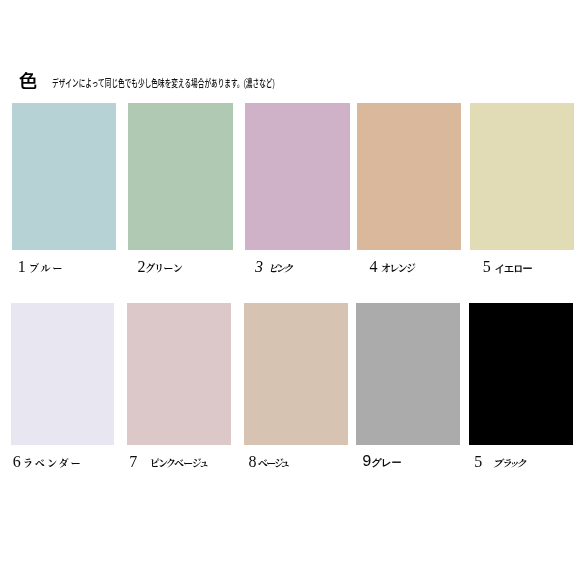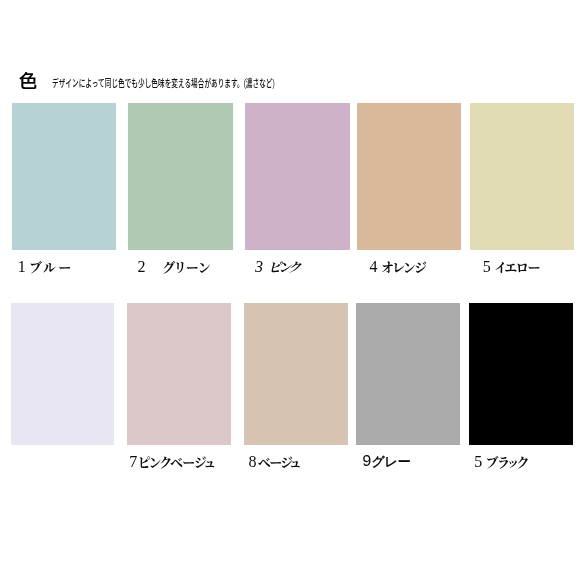--- a/index.html
+++ b/index.html
@@ -82,21 +82,21 @@
     line-height: 16px;
   }
   .swatch-label .num {
     display: inline-block;
     font-size: 16px;
     font-weight: 500;
     vertical-align: baseline;
   }
   .swatch-label .kana {
     display: inline-block;
-    font-size: 13px;
+    font-size: 10px;
     font-weight: 700;
     font-feature-settings: "palt";
     vertical-align: baseline;
   }
 </style>
 </head>
 <body>
 
 <div id="page">
 
@@ -106,47 +106,48 @@
   </div>
 
   <div id="grid">
       <div class="swatch-cell" style="left: 12px; top: 103.4px; width: 103.6px; height: 146.6px;">
         <div class="swatch-chip" style="background: rgb(183, 210, 213);"></div>
       </div>
       <div class="swatch-label" style="left: 17.8px; top: 259.2px;"><span class="num" style="letter-spacing: 0px;">1</span><span class="kana" style="margin-left: 3.7px; letter-spacing: 2px;">ブルー</span></div>
       <div class="swatch-cell" style="left: 128.3px; top: 103.4px; width: 104.4px; height: 146.6px;">
         <div class="swatch-chip" style="background: rgb(175, 201, 178);"></div>
       </div>
-      <div class="swatch-label" style="left: 137.6px; top: 259.2px;"><span class="num" style="letter-spacing: 0px;">2</span><span class="kana" style="margin-left: 17px; letter-spacing: 0.136667px;">グリーン</span></div>
+      <div class="swatch-label" style="left: 137.6px; top: 259.2px;"><span class="num" style="letter-spacing: 0px;">2</span><span class="kana" style="margin-left: 0; letter-spacing: 0.136667px;">グリーン</span></div>
       <div class="swatch-cell" style="left: 245.3px; top: 103.4px; width: 104.4px; height: 146.6px;">
         <div class="swatch-chip" style="background: rgb(208, 178, 200);"></div>
       </div>
       <div class="swatch-label" style="left: 255px; top: 259.2px; font-style: italic;"><span class="num" style="letter-spacing: 0px;">3</span><span class="kana" style="margin-left: 5.6px; letter-spacing: -1.6px;">ピンク</span></div>
       <div class="swatch-cell" style="left: 357.2px; top: 103.4px; width: 104px; height: 146.6px;">
         <div class="swatch-chip" style="background: rgb(217, 184, 155);"></div>
       </div>
       <div class="swatch-label" style="left: 369.6px; top: 259.2px; text-decoration: underline;"><span class="num" style="letter-spacing: 0px;">4</span><span class="kana" style="margin-left: 3.3px; letter-spacing: -0.466668px;">オレンジ</span></div>
       <div class="swatch-cell" style="left: 470.4px; top: 103.4px; width: 103.5px; height: 146.6px;">
         <div class="swatch-chip" style="background: rgb(226, 220, 182);"></div>
       </div>
-      <div class="swatch-label" style="left: 482.7px; top: 259.2px;"><span class="num" style="letter-spacing: 0px;">5</span><span class="kana" style="margin-left: 4.1px; letter-spacing: -0.996667px;">イエロー</span></div>
+      <div class="swatch-label" style="left: 482.7px; top: 259.2px;"><span class="num" style="letter-spacing: 0px;">5</span><span class="kana" style="margin-left: 4.1px; letter-spacing: -0.996667px; font-family: Liberation Mono, monospace;">イエロー</span></div>
       <div class="swatch-cell" style="left: 11px; top: 303.1px; width: 103.3px; height: 141.6px;">
         <div class="swatch-chip" style="background: rgb(232, 230, 240);"></div>
       </div>
+      <div class="swatch-label" style="left: 12.8px; top: 453.8px;"><span class="num" style="letter-spacing: 0px;">6</span><span class="kana" style="margin-left: 2.9px; letter-spacing: 2.6px;">ラベンダー</span></div>
       <div class="swatch-cell" style="left: 127px; top: 303.1px; width: 103.8px; height: 141.6px;">
         <div class="swatch-chip" style="background: rgb(220, 199, 201);"></div>
       </div>
-      <div class="swatch-label" style="left: 129.2px; top: 453.8px;"><span class="num" style="letter-spacing: 0px;">7</span><span class="kana" style="margin-left: 1px; letter-spacing: -0.933337px;">ピンクベージュ</span></div>
+      <div class="swatch-label" style="left: 129.2px; top: 453.8px;"><span class="num" style="letter-spacing: 0px;">7</span><span class="kana" style="margin-left: 13px; letter-spacing: -0.933337px;">ピンクベージュ</span></div>
       <div class="swatch-cell" style="left: 244.2px; top: 303.1px; width: 103.5px; height: 141.6px;">
         <div class="swatch-chip" style="background: rgb(214, 195, 178);"></div>
       </div>
       <div class="swatch-label" style="left: 248.4px; top: 453.8px; text-align: center;"><span class="num" style="letter-spacing: 0px;">8</span><span class="kana" style="margin-left: 1.4px; letter-spacing: -1.73px;">ベージュ</span></div>
       <div class="swatch-cell" style="left: 356.1px; top: 303.1px; width: 103.7px; height: 141.6px;">
         <div class="swatch-chip" style="background: rgb(171, 171, 172);"></div>
       </div>
       <div class="swatch-label" style="left: 362.1px; top: 453.8px; font-family: Liberation Mono, monospace;"><span class="num" style="letter-spacing: 0px;">9</span><span class="kana" style="margin-left: -0.2px; letter-spacing: -0.2px;">グレー</span></div>
       <div class="swatch-cell" style="left: 469.1px; top: 303.1px; width: 103.7px; height: 141.6px;">
         <div class="swatch-chip" style="background: rgb(0, 0, 0);"></div>
       </div>
-      <div class="swatch-label" style="left: 474.3px; top: 453.8px;"><span class="num" style="letter-spacing: -3.3px;">5</span><span class="kana" style="margin-left: 7px; letter-spacing: -0.25px;">ブラック</span></div>
+      <div class="swatch-label" style="left: 474.3px; top: 453.8px;"><span class="num" style="letter-spacing: -3.3px;">5</span><span class="kana" style="margin-left: 14px; letter-spacing: -0.25px; font-style: italic;">ブラック</span></div>
     </div>
 
 </div>
 
 </body></html>

